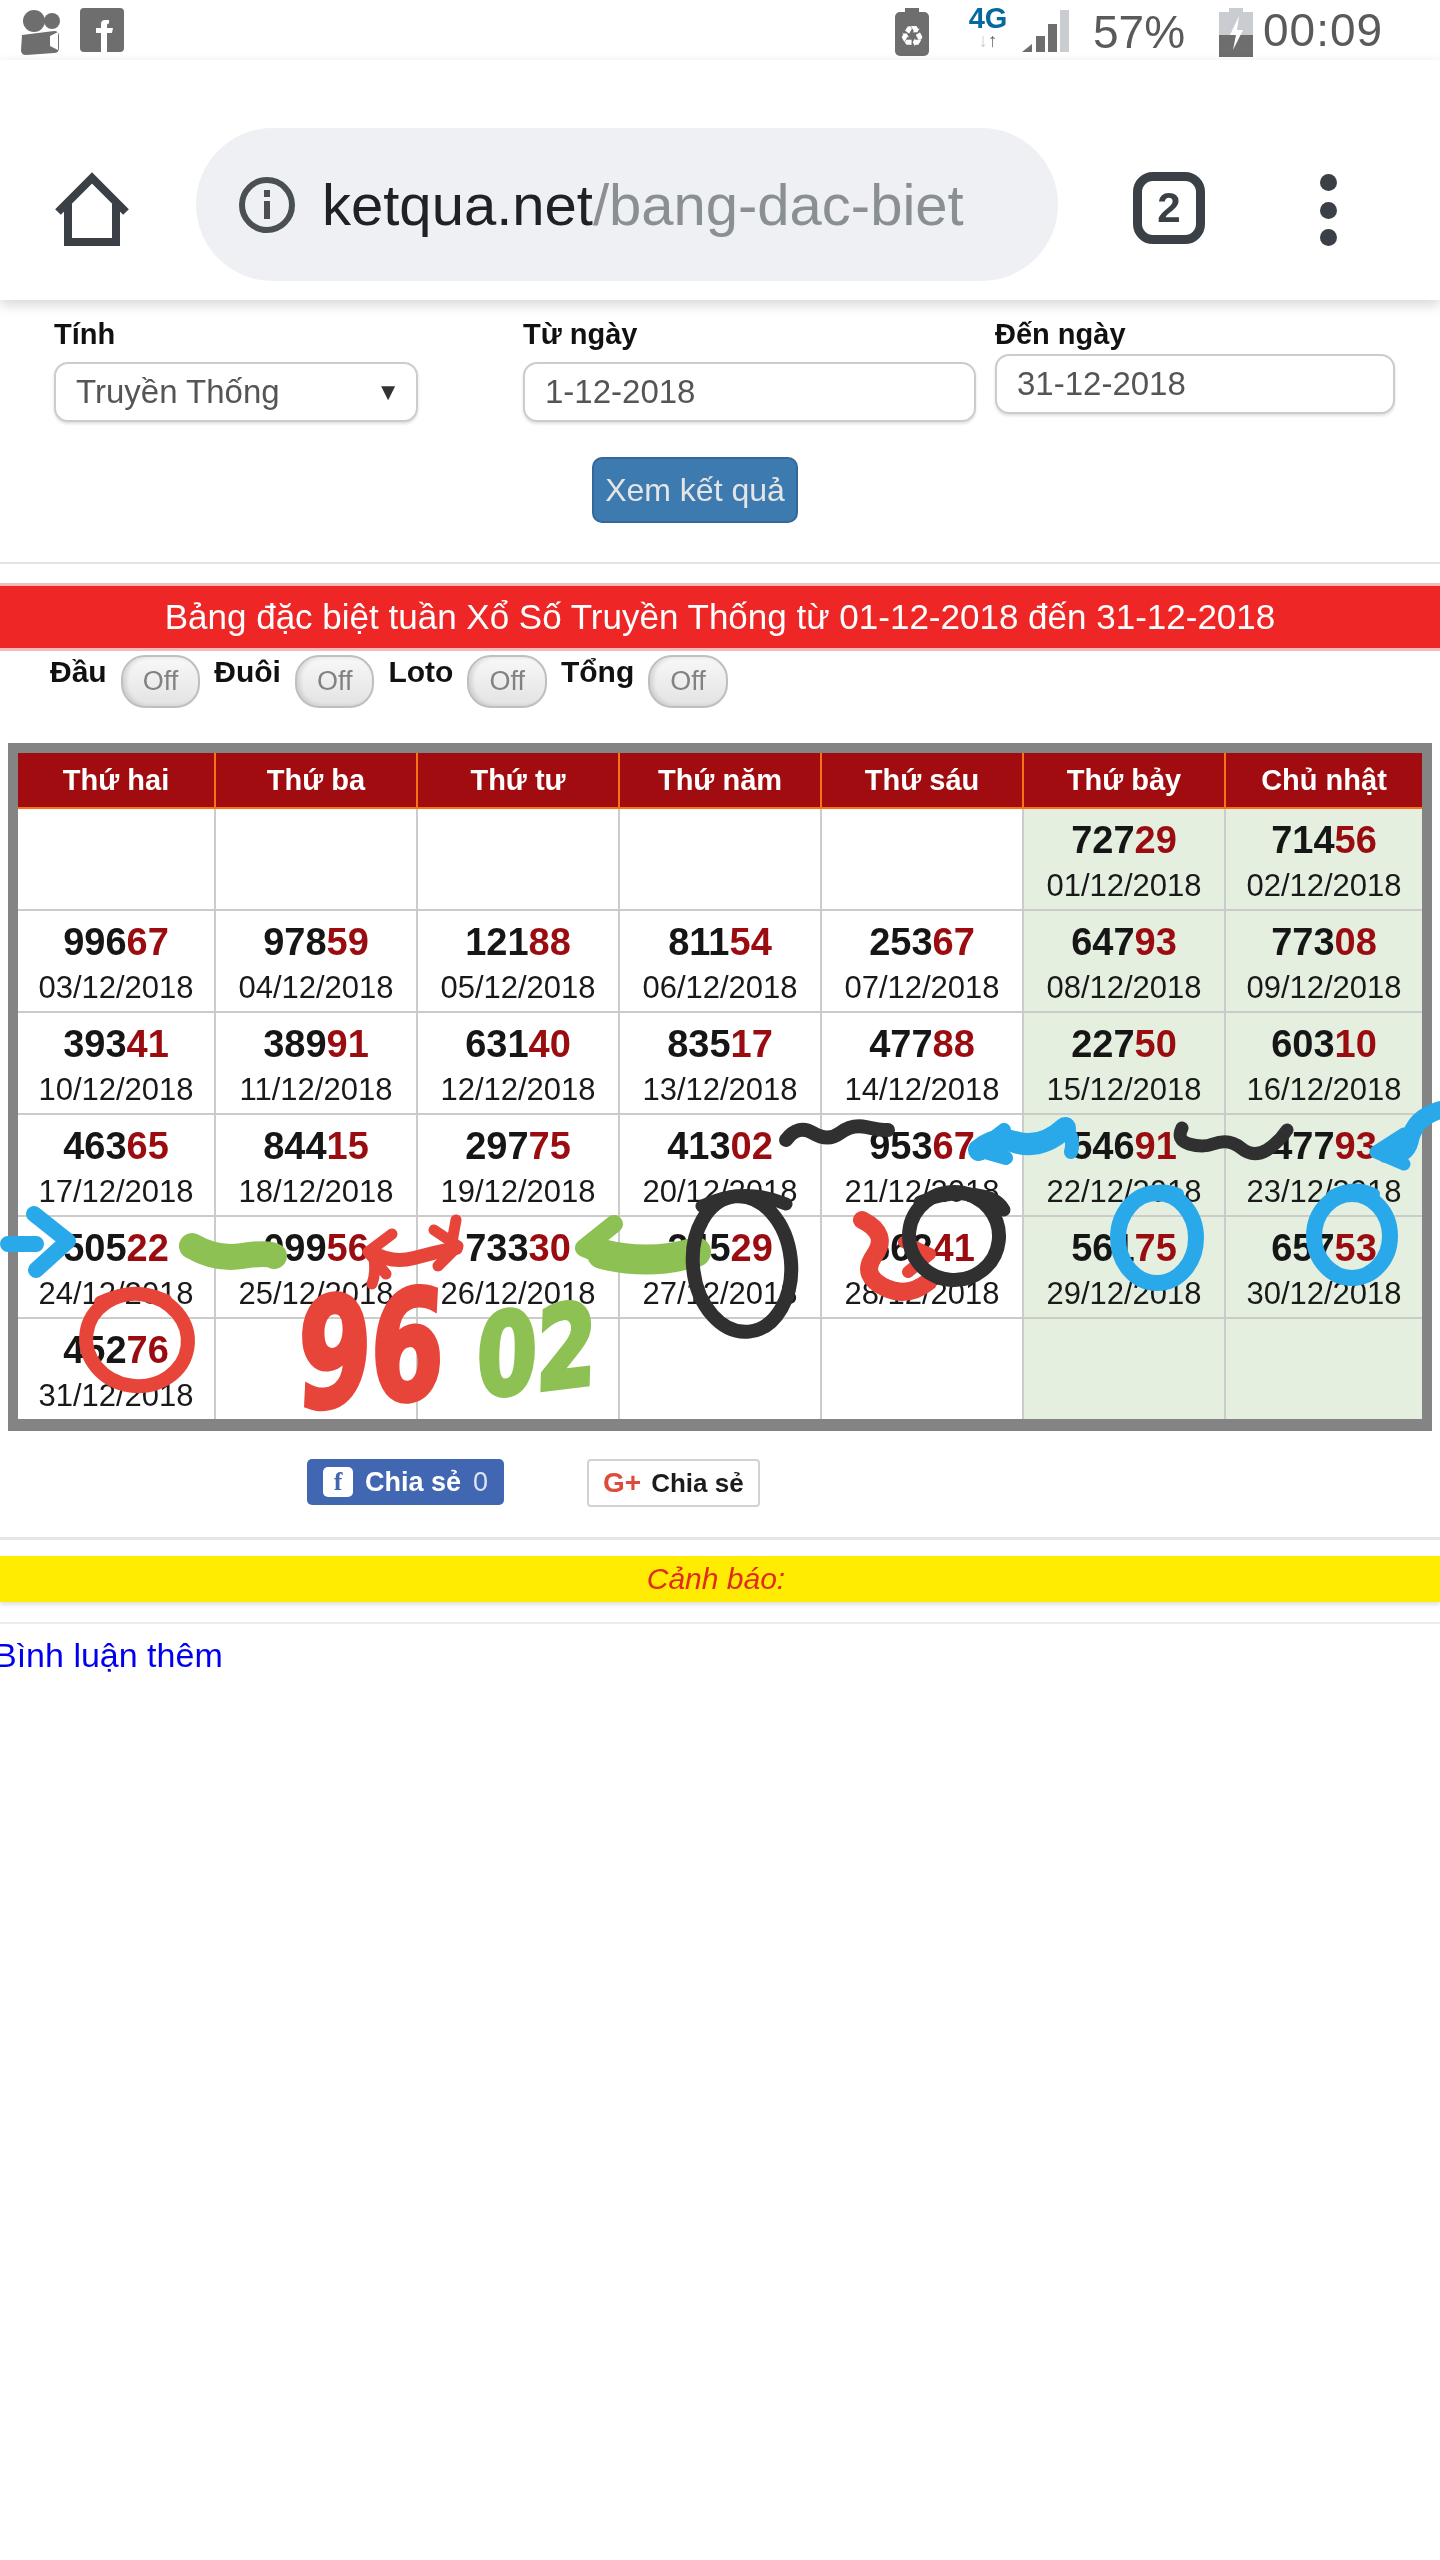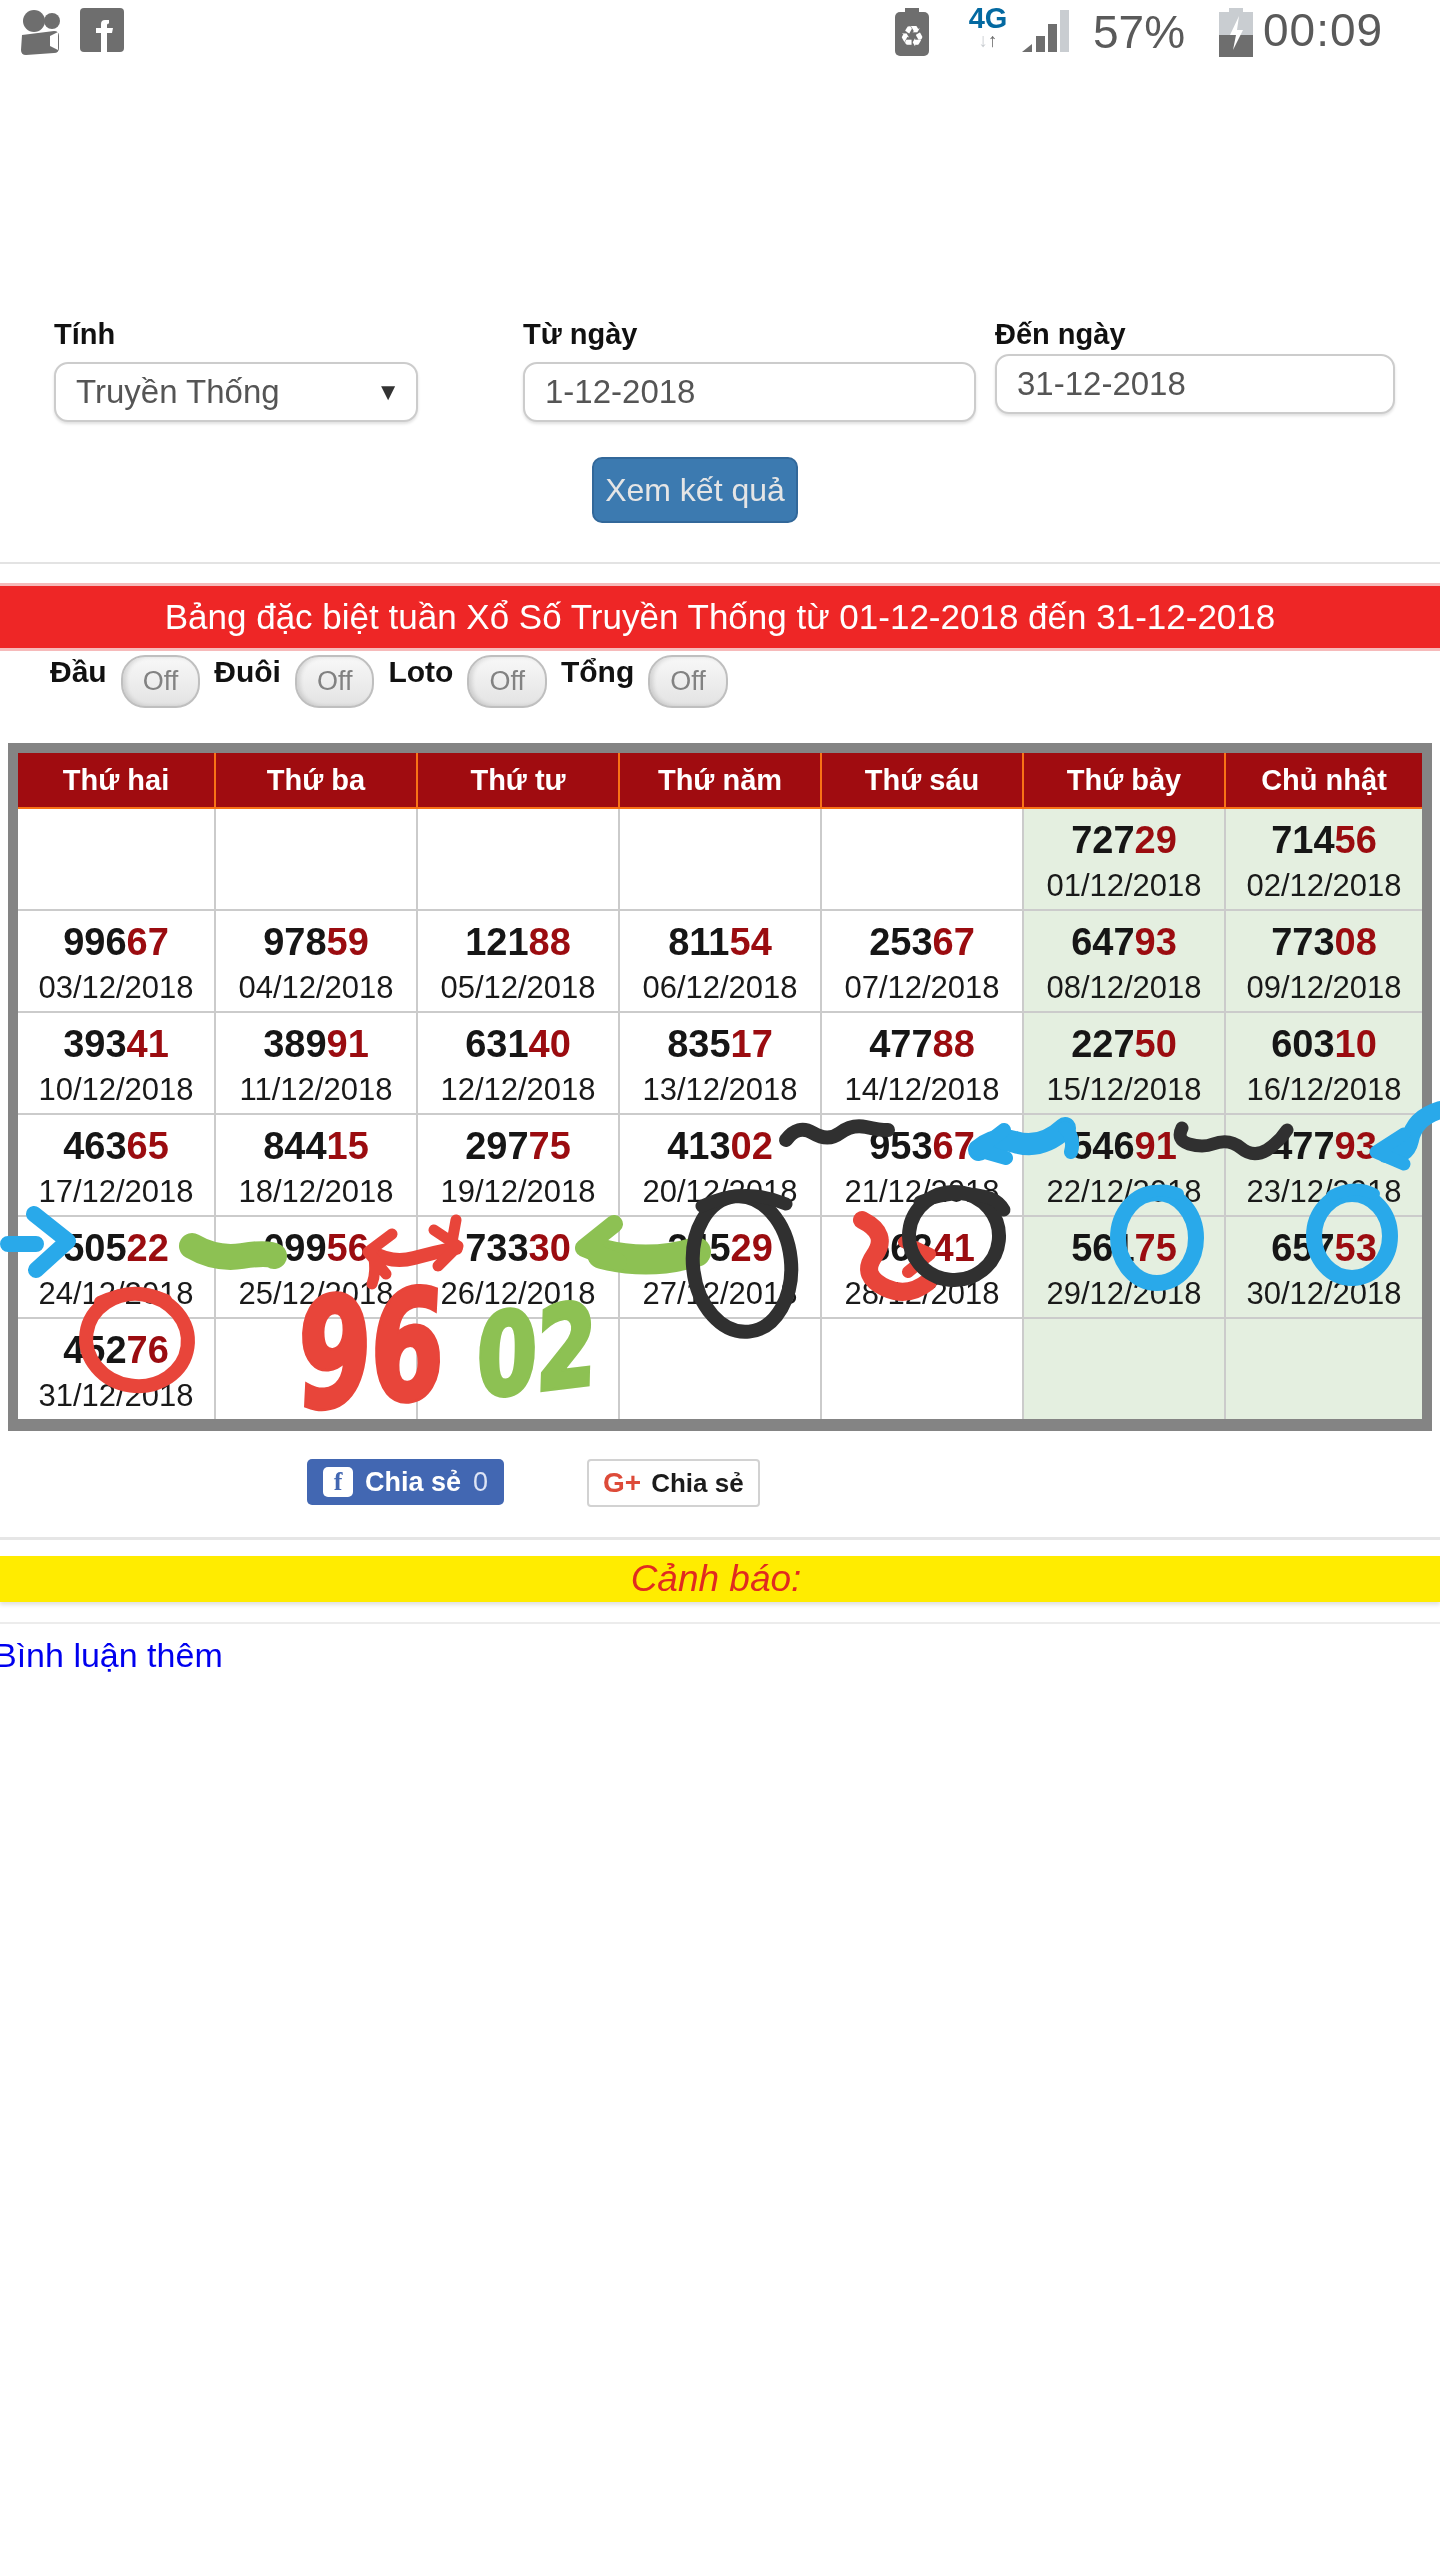--- a/index.html
+++ b/index.html
@@ -81,21 +81,21 @@
   .fb-f{width:30px;height:30px;background:#fff;border-radius:5px;color:#4267b2;font-weight:bold;
         font-size:26px;display:flex;align-items:flex-end;justify-content:center;font-family:"Liberation Serif",serif;}
   .gp-share{position:absolute;left:587px;top:1459px;height:44px;background:#fff;border:2px solid #d2d2d2;
             border-radius:4px;display:flex;align-items:center;padding:0 14px;font-size:26px;
             font-weight:bold;color:#1c1c1c;gap:10px;}
   .gp-logo{color:#dd4b39;font-weight:bold;font-size:28px;}
 
   
   .hr2{position:absolute;left:0;top:1537px;width:1440px;height:3px;background:#e6e6e6;}
   .warning{position:absolute;left:0;top:1556px;width:1440px;height:46px;background:#ffec00;
-           display:flex;align-items:center;justify-content:center;font-style:italic;font-size:37px;
+           display:flex;align-items:center;justify-content:center;font-style:italic;font-size:30px;
            color:#111;white-space:nowrap;box-shadow:0 3px 4px rgba(0,0,0,.12);}
   .warning-label{color:#e02b20;margin-right:8px;}
   .hr3{position:absolute;left:0;top:1622px;width:1440px;height:2px;background:#ececec;}
   .comments-link{position:absolute;left:-6px;top:1636px;font-size:34px;color:#0000ee;text-decoration:none;}
 
   .icon-gray{fill:#6e6e6e;}
   .icon-light{fill:#c9cdd1;}
 </style>
 </head>
 <body>
@@ -131,20 +131,41 @@
     <div class="sb-item sb-text" style="left:1093px;top:10px">57%</div>
     <svg class="sb-item" style="left:1218px" width="36" height="50" viewBox="0 0 36 50">
       <rect class="icon-light" x="11" y="0" width="14" height="5"></rect>
       <rect class="icon-light" x="1" y="4" width="34" height="23"></rect>
       <rect class="icon-gray" x="1" y="27" width="34" height="22"></rect>
       <path d="M21 8 L12 27 h6 L15 42 L25 22 h-6 Z" fill="#fff"></path>
     </svg>
     <div class="sb-item sb-text sb-time" style="left:1263px;top:8px">00:09</div>
   </div>
 
+  <div class="toolbar">
+    <svg class="home-btn" viewBox="0 0 96 96">
+      <path d="M14 52 L48 18 L82 52 M24 44 V82 H72 V44" fill="none" stroke="#3a4045" stroke-width="8" stroke-linejoin="miter"></path>
+    </svg>
+    <div class="omnibox">
+      <svg width="58" height="58" viewBox="0 0 58 58">
+        <circle cx="29" cy="29" r="25" fill="none" stroke="#4a4f54" stroke-width="6"></circle>
+        <rect x="26" y="25" width="6" height="18" fill="#4a4f54"></rect>
+        <rect x="26" y="14" width="6" height="7" fill="#4a4f54"></rect>
+      </svg>
+      <div class="url-text"><span>ketqua.net</span><span class="url-path">/bang-dac-biet</span></div>
+    </div>
+    <div class="tab-btn">
+        <span>2</span>
+      </div>
+    <div class="menu-btn">
+      <span class="menu-dot"></span>
+      <span class="menu-dot"></span>
+      <span class="menu-dot"></span>
+    </div>
+  </div>
 
   <div>
     <div class="field-label" style="left:54px;top:318px">Tính</div>
     <div class="field-label" style="left:523px;top:318px">Từ ngày</div>
     <div class="field-label" style="left:995px;top:318px">Đến ngày</div>
     <div class="field-box" style="left:54px;top:362px;width:364px">
       <span>Truyền Thống</span>
       <span class="select-caret">▼</span>
     </div>
     <div class="field-box" style="left:523px;top:362px;width:453px">

